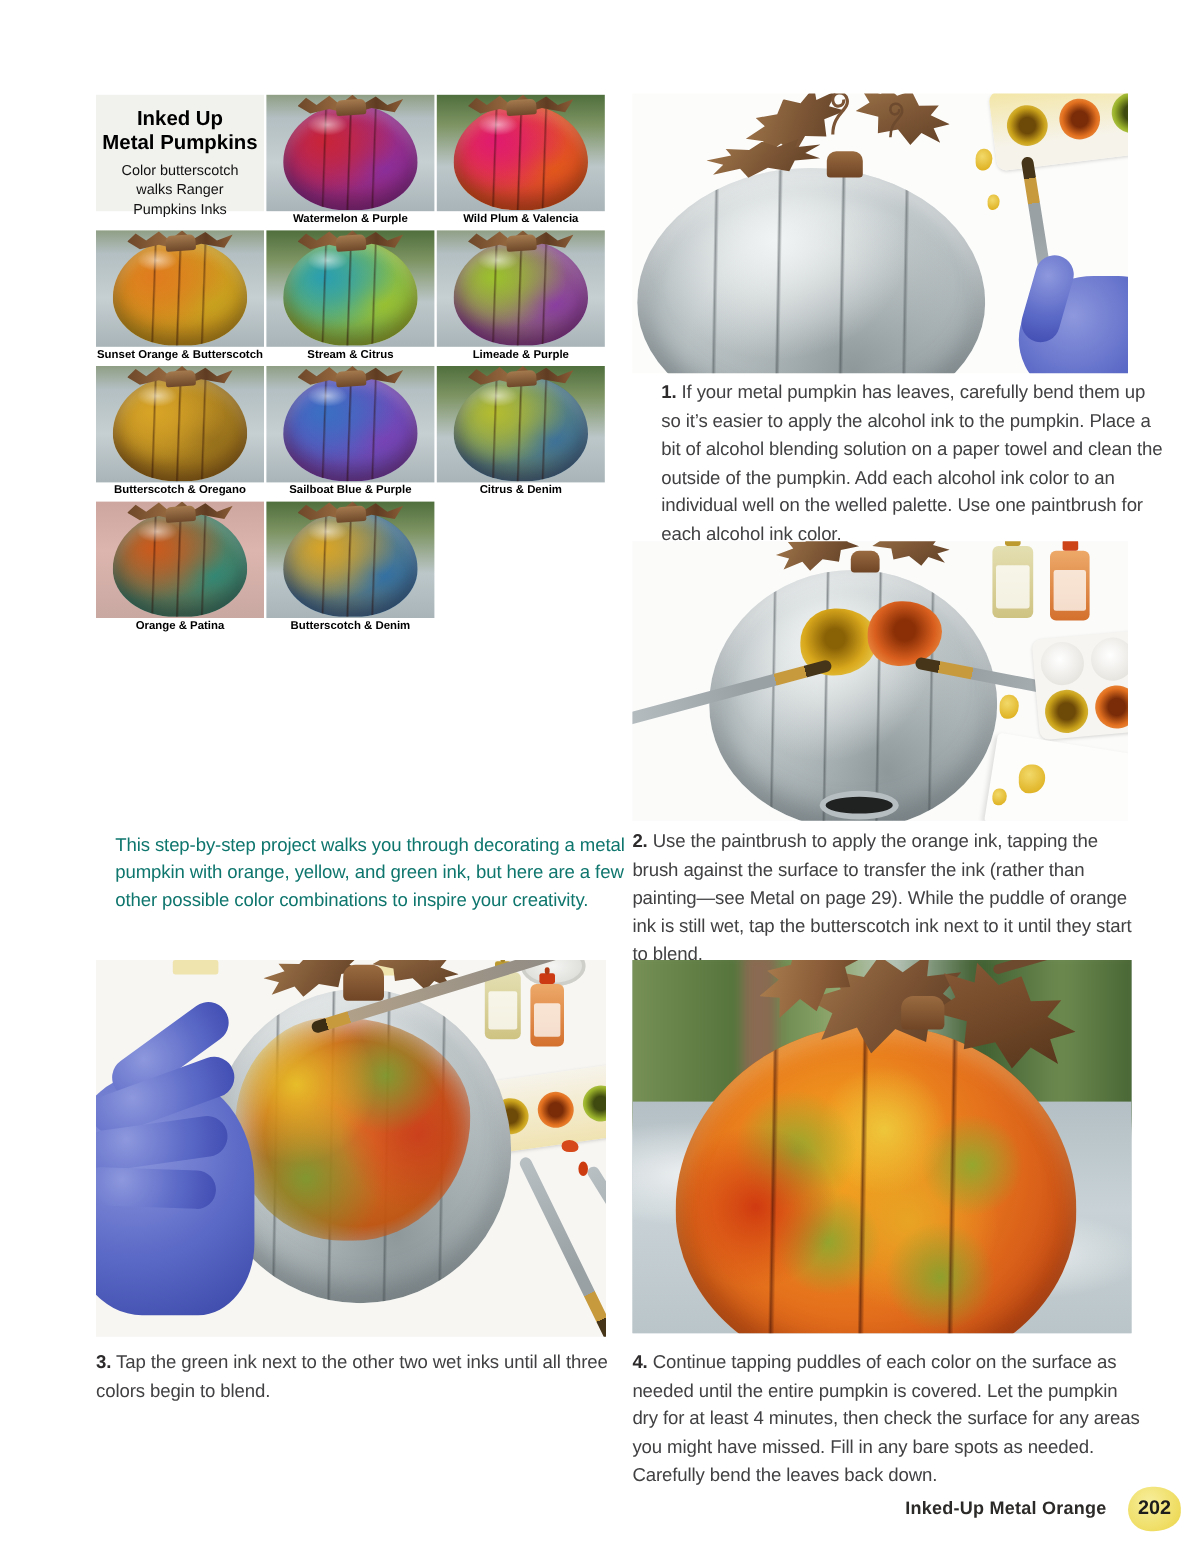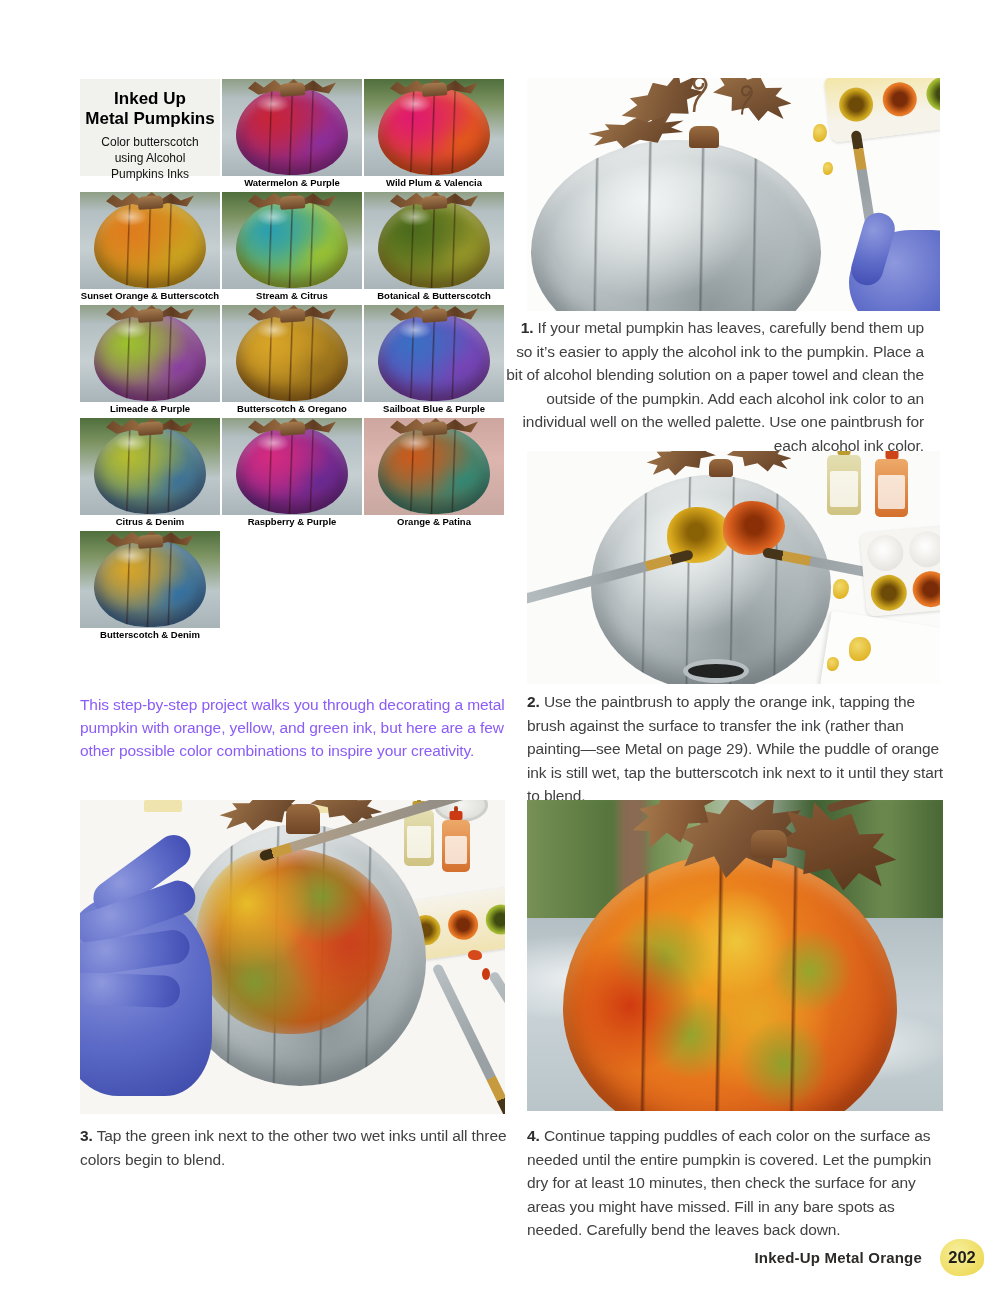--- a/index.html
+++ b/index.html
@@ -32,25 +32,25 @@
             transparent 66%,rgba(40,10,5,.45) 67%,transparent 68.5%);}
   .gpump::after{content:"";position:absolute;left:18%;top:9%;width:30%;height:20%;border-radius:50%;
          background:radial-gradient(rgba(255,255,255,.55),rgba(255,255,255,0) 70%);}
   .gstem{position:absolute;left:58px;top:4px;width:25px;height:13px;z-index:2;
          background:linear-gradient(#a47a4e,#6e482a);border-radius:5px 5px 2px 2px;transform:rotate(-4deg);}
   .gleaf{position:absolute;left:26px;top:0;width:88px;height:17px;z-index:1;
          background:linear-gradient(90deg,#6e482a,#96693f 40%,#5f3c22 75%,#8a5c36);
          clip-path:polygon(0 55%,8% 15%,18% 50%,30% 5%,40% 48%,52% 0,62% 45%,74% 8%,85% 50%,100% 20%,92% 85%,70% 65%,50% 95%,30% 70%,12% 92%);}
 
   
-  .intro{position:absolute;left:80px;top:649px;width:440px;font-size:15.5px;line-height:23px;
-         letter-spacing:-0.1px;color:#8b5cf6;margin-top:44px;}
+  .intro{position:absolute;left:96px;top:649px;width:440px;font-size:15.5px;line-height:23px;
+         letter-spacing:-0.1px;color:#0f766e;margin-top:44px;}
   .step{position:absolute;font-size:15.5px;line-height:23.5px;color:#414042;letter-spacing:-0.1px;margin:0;}
   .step b{color:#2d2b2c;}
-  #step1{left:504px;top:316px;width:420px;text-align:right;}
+  #step1{left:551px;top:316px;width:420px;}
   #step2{left:527px;top:690px;width:420px;}
   #step3{left:80px;top:1124px;width:438px;}
   #step4{left:527px;top:1124px;width:424px;}
 
   
   .footer-title{position:absolute;top:1249px;right:78px;font-size:15px;font-weight:bold;color:#2b2a28;letter-spacing:.2px;}
   .page-badge{position:absolute;left:940px;top:1239px;width:44px;height:37px;
         background:radial-gradient(circle at 40% 35%,#f7ee9d,#eedb5c 75%,#e3c94a);
         border-radius:48% 52% 55% 45%/55% 50% 45% 52%;
         display:flex;align-items:center;justify-content:center;
@@ -224,21 +224,21 @@
   <div id="panel">
     <div class="grid" id="combo-grid">
       <figure class="cell text-cell">
         <div class="graybox">
           <div class="panel-title">
             <div>Inked Up</div>
             <div>Metal Pumpkins</div>
           </div>
           <div class="panel-sub">
             <div>Color butterscotch</div>
-            <div>using Alcohol</div>
+            <div>walks Ranger</div>
             <div>Pumpkins Inks</div>
           </div>
         </div>
       </figure>
 
     <figure class="cell">
     <div class="cphoto bg-glass" style="--a: #c92438; --b: #8a2f9e;">
       <div class="gleaf"></div>
       <div class="gstem"></div>
       <div class="gpump"></div>
@@ -263,28 +263,20 @@
   </figure>
         <figure class="cell">
     <div class="cphoto bg-green" style="--a: #2a9fb0; --b: #9ec22e;">
       <div class="gleaf"></div>
       <div class="gstem"></div>
       <div class="gpump"></div>
     </div>
     <figcaption class="clabel">Stream &amp; Citrus</figcaption>
   </figure>
         <figure class="cell">
-    <div class="cphoto bg-glass" style="--a: #4a6b1c; --b: #97952a;">
-      <div class="gleaf"></div>
-      <div class="gstem"></div>
-      <div class="gpump"></div>
-    </div>
-    <figcaption class="clabel">Botanical &amp; Butterscotch</figcaption>
-  </figure>
-        <figure class="cell">
     <div class="cphoto bg-glass" style="--a: #9cc22c; --b: #8a3aa5;">
       <div class="gleaf"></div>
       <div class="gstem"></div>
       <div class="gpump"></div>
     </div>
     <figcaption class="clabel">Limeade &amp; Purple</figcaption>
   </figure>
         <figure class="cell">
     <div class="cphoto bg-glass" style="--a: #d9a527; --b: #97701c;">
       <div class="gleaf"></div>
@@ -301,28 +293,20 @@
     </div>
     <figcaption class="clabel">Sailboat Blue &amp; Purple</figcaption>
   </figure>
         <figure class="cell">
     <div class="cphoto bg-green" style="--a: #b5bd2e; --b: #3a6f9c;">
       <div class="gleaf"></div>
       <div class="gstem"></div>
       <div class="gpump"></div>
     </div>
     <figcaption class="clabel">Citrus &amp; Denim</figcaption>
-  </figure>
-        <figure class="cell">
-    <div class="cphoto bg-glass" style="--a: #d62a80; --b: #642a92;">
-      <div class="gleaf"></div>
-      <div class="gstem"></div>
-      <div class="gpump"></div>
-    </div>
-    <figcaption class="clabel">Raspberry &amp; Purple</figcaption>
   </figure>
         <figure class="cell">
     <div class="cphoto bg-pink" style="--a: #cc5a1c; --b: #2e8a78;">
       <div class="gleaf"></div>
       <div class="gstem"></div>
       <div class="gpump"></div>
     </div>
     <figcaption class="clabel">Orange &amp; Patina</figcaption>
   </figure>
         <figure class="cell">
@@ -447,20 +431,20 @@
     <div class="pump4"></div>
     <div id="p4-leaves">
       <div class="vine"></div>
       <div class="leaf jag l1"></div>
       <div class="leaf jag l2"></div>
       <div class="leaf jag l3"></div>
       <div class="nub"></div>
     </div>
   </div>
 
-  <p class="step" id="step4"><b class="stepnum">4.</b> <span>Continue tapping puddles of each color on the surface as needed until the entire pumpkin is covered. Let the pumpkin dry for at least 10 minutes, then check the surface for any areas you might have missed. Fill in any bare spots as needed. Carefully bend the leaves back down.</span></p>
+  <p class="step" id="step4"><b class="stepnum">4.</b> <span>Continue tapping puddles of each color on the surface as needed until the entire pumpkin is covered. Let the pumpkin dry for at least 4 minutes, then check the surface for any areas you might have missed. Fill in any bare spots as needed. Carefully bend the leaves back down.</span></p>
 
   <div class="footer-title">Inked-Up Metal Orange</div>
   <div class="page-badge">
     <span>202</span>
   </div>
 
 </div>
 
 </body></html>

